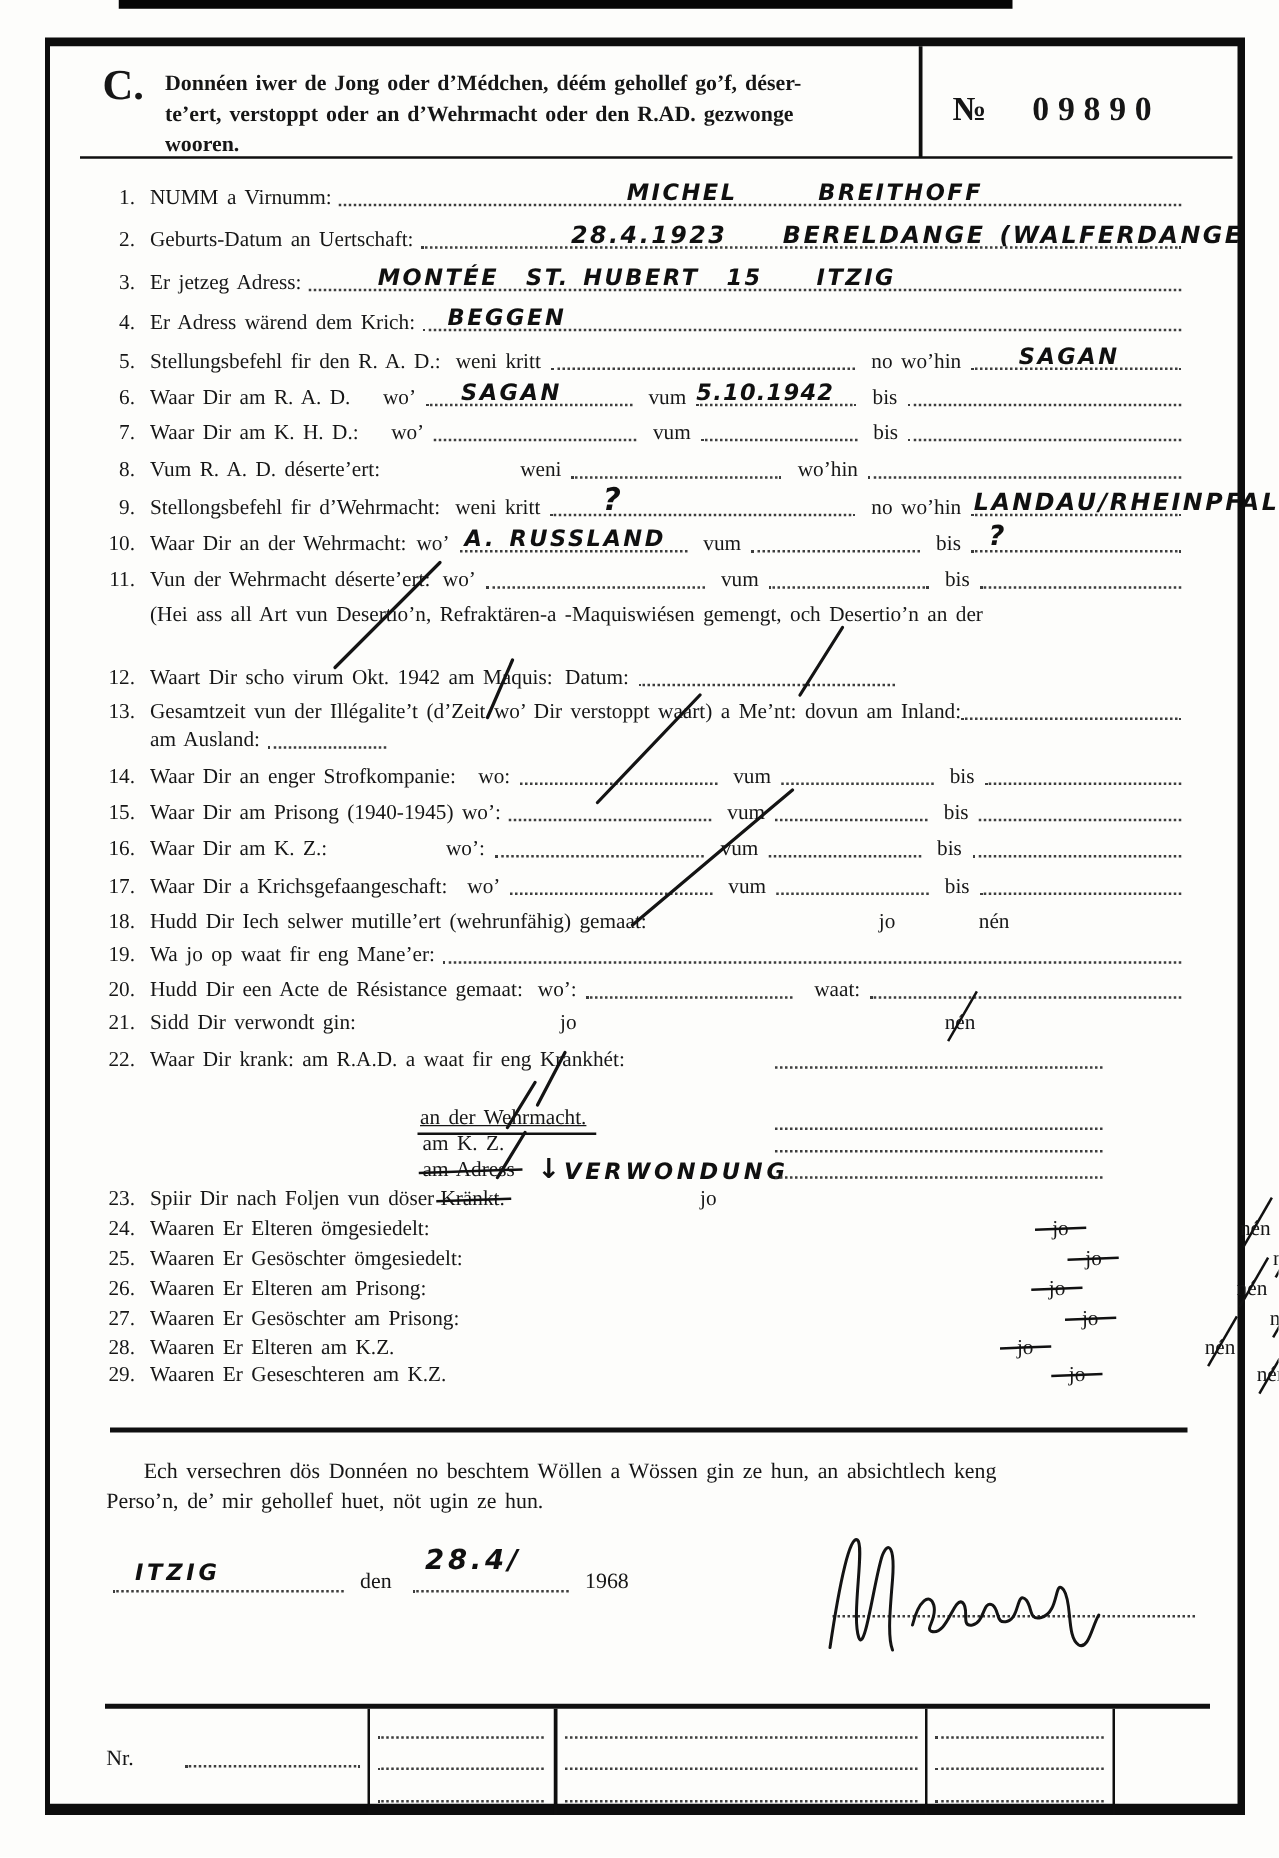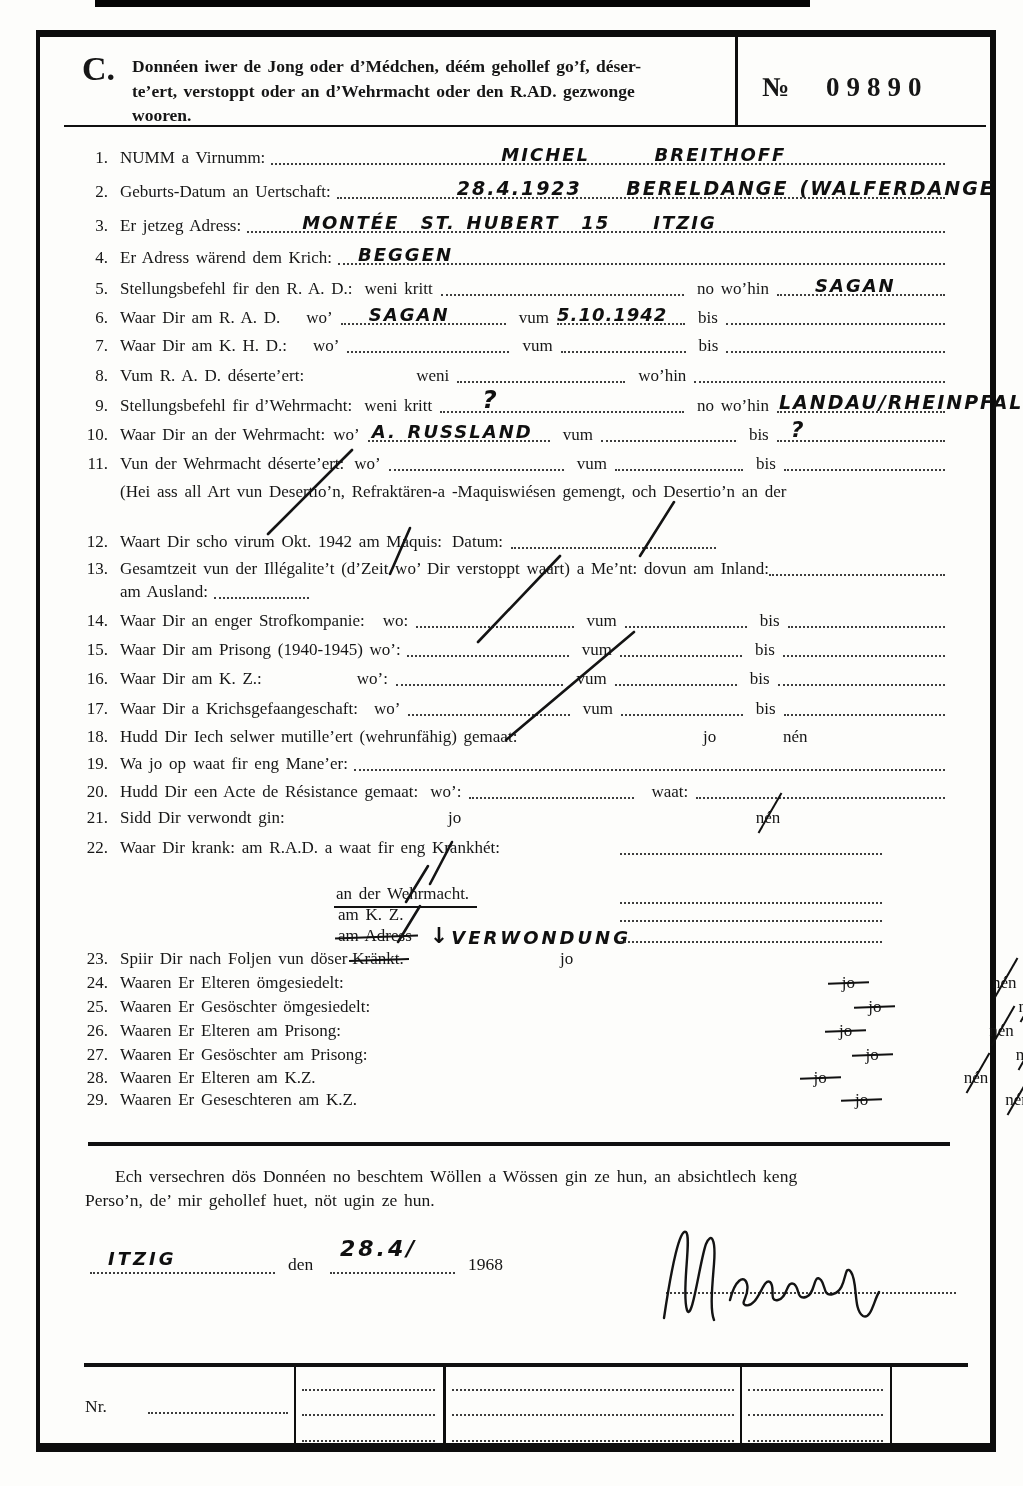--- a/index.html
+++ b/index.html
@@ -24,21 +24,21 @@
   .mid{margin-left:8px;margin-right:2px;}
   .dots{position:relative;border-bottom:2px dotted #3d3d3d;margin:0 5px 4px 6px;flex:1 1 auto;height:6px;text-align:right;}
   .dfix{flex:0 0 auto;}
   .sp{flex:1 1 auto;}
   .hw{position:absolute;bottom:-1px;left:0;font-family:"DejaVu Sans",sans-serif;font-weight:bold;
       font-style:italic;font-size:17px;letter-spacing:2px;white-space:pre;line-height:1;color:#101010;}
   .hwi{font-family:"DejaVu Sans",sans-serif;font-weight:bold;font-style:italic;font-size:18px;
        letter-spacing:3px;white-space:pre;line-height:1;color:#101010;}
   .ans{position:absolute;bottom:0;white-space:pre;}
   .dseg{position:absolute;left:558px;width:262px;bottom:4px;border-bottom:2px dotted #3d3d3d;}
-  .uline{border-bottom:2.5px solid #121212;padding:0 8px 1px 2px;}
+  .uline{border-bottom:2.5px solid #121212;padding:0 8px 1px 2px;text-decoration:underline;}
   .xword{position:relative;}
   .xword::after{content:"";position:absolute;left:-3px;right:-6px;top:52%;
                 border-top:2.6px solid #111;transform:rotate(-2deg);}
   .jostruck{position:relative;}
   .jostruck::after{content:"";position:absolute;left:-14px;right:-14px;top:48%;
                    border-top:2.6px solid #111;transform:rotate(-2deg);}
   .slashed{position:relative;}
   .slashed::after{content:"";position:absolute;left:52%;top:-70%;height:200%;width:0;
                   border-left:2.6px solid #111;transform:rotate(30deg);}
   .decl{position:absolute;left:85px;width:885px;font-size:17.5px;word-spacing:2.5px;white-space:nowrap;}
@@ -140,21 +140,21 @@
     <span class="num">8.</span>
     <span class="lab">Vum R. A. D. déserte’ert:</span>
     <span class="mid" style="margin-left:112px">weni</span>
     <span class="dots dfix" style="width:168px"></span>
     <span class="mid">wo’hin</span>
     <span class="dots"></span>
   </div>
 
   <div class="row" style="top:394px">
     <span class="num">9.</span>
-    <span class="lab">Stellungsbefehl fir d’Wehrmacht:</span>
+    <span class="lab">Stellongsbefehl fir d’Wehrmacht:</span>
     <span class="mid" style="margin-left:12px">weni kritt</span>
     <span class="dots">
         <span class="hw" style="left:42px;font-size:25px">?</span>
       </span>
     <span class="mid">no wo’hin</span>
     <span class="dots dfix" style="width:168px">
         <span class="hw" style="left:2px;font-size:19px">LANDAU/RHEINPFAL</span>
       </span>
   </div>
 

